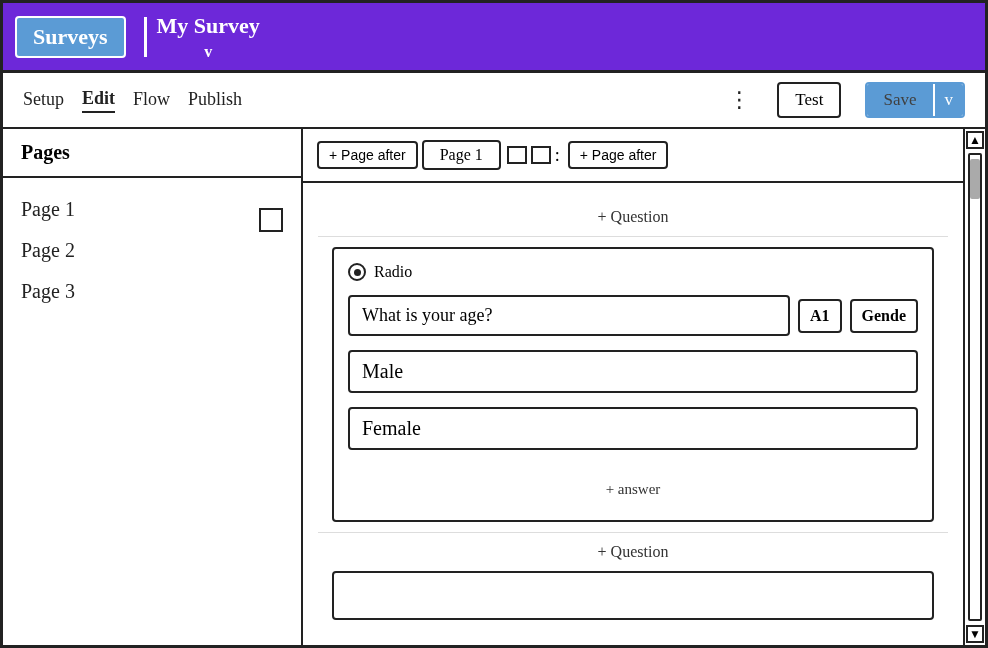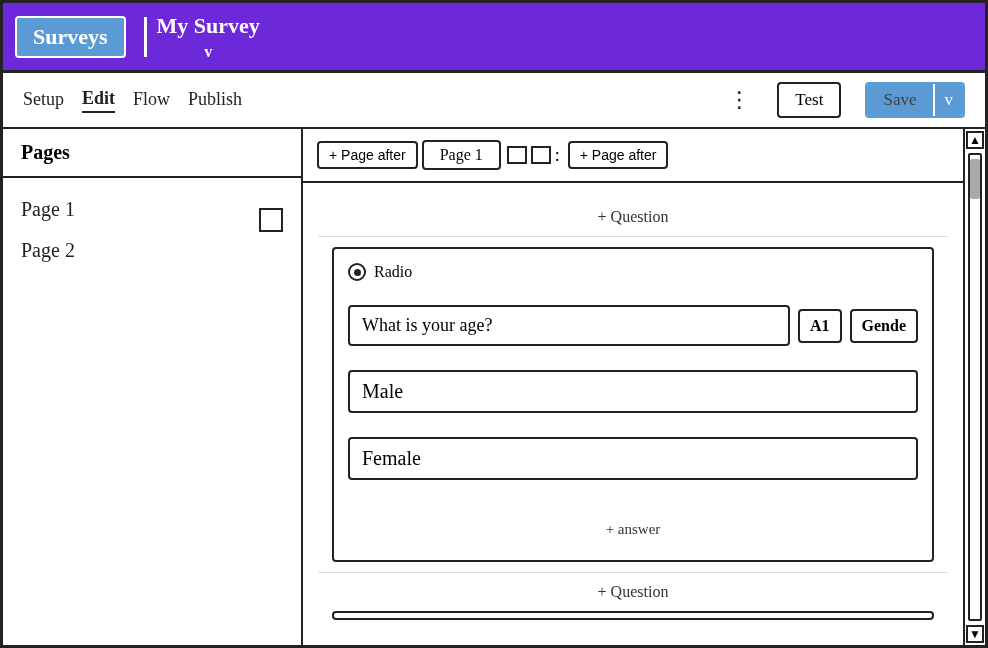--- a/index.html
+++ b/index.html
@@ -316,21 +316,21 @@
       border-bottom: 1px solid #ddd;
     }
 
     .question-block {
       border: 2.5px solid #222;
       margin: 10px 14px;
       border-radius: 4px;
       padding: 14px;
       display: flex;
       flex-direction: column;
-      gap: 24px;
+      gap: 14px;
     }
 
     .question-type {
       display: flex;
       align-items: center;
       gap: 8px;
       font-size: 16px;
     }
 
     .radio-icon {
@@ -500,20 +500,21 @@
   </div>
 
   <div class="main-content">
 
     <div class="sidebar">
       <div class="sidebar-header">Pages</div>
       <div class="sidebar-pages">
         <div class="sidebar-page-item">Page 1</div>
         <div class="sidebar-page-item">Page 2</div>
         <div class="sidebar-page-checkbox"></div>
+        <div class="sidebar-page-item">Page 3</div>
       </div>
     </div>
 
     <div style="display:flex; flex:1; overflow:hidden;">
       <div class="content-area">
 
         <div class="page-tabs">
           <button class="tab-add-before">+ Page after</button>
           <div class="tab-page">Page 1</div>
           <div class="tab-view-icons">

